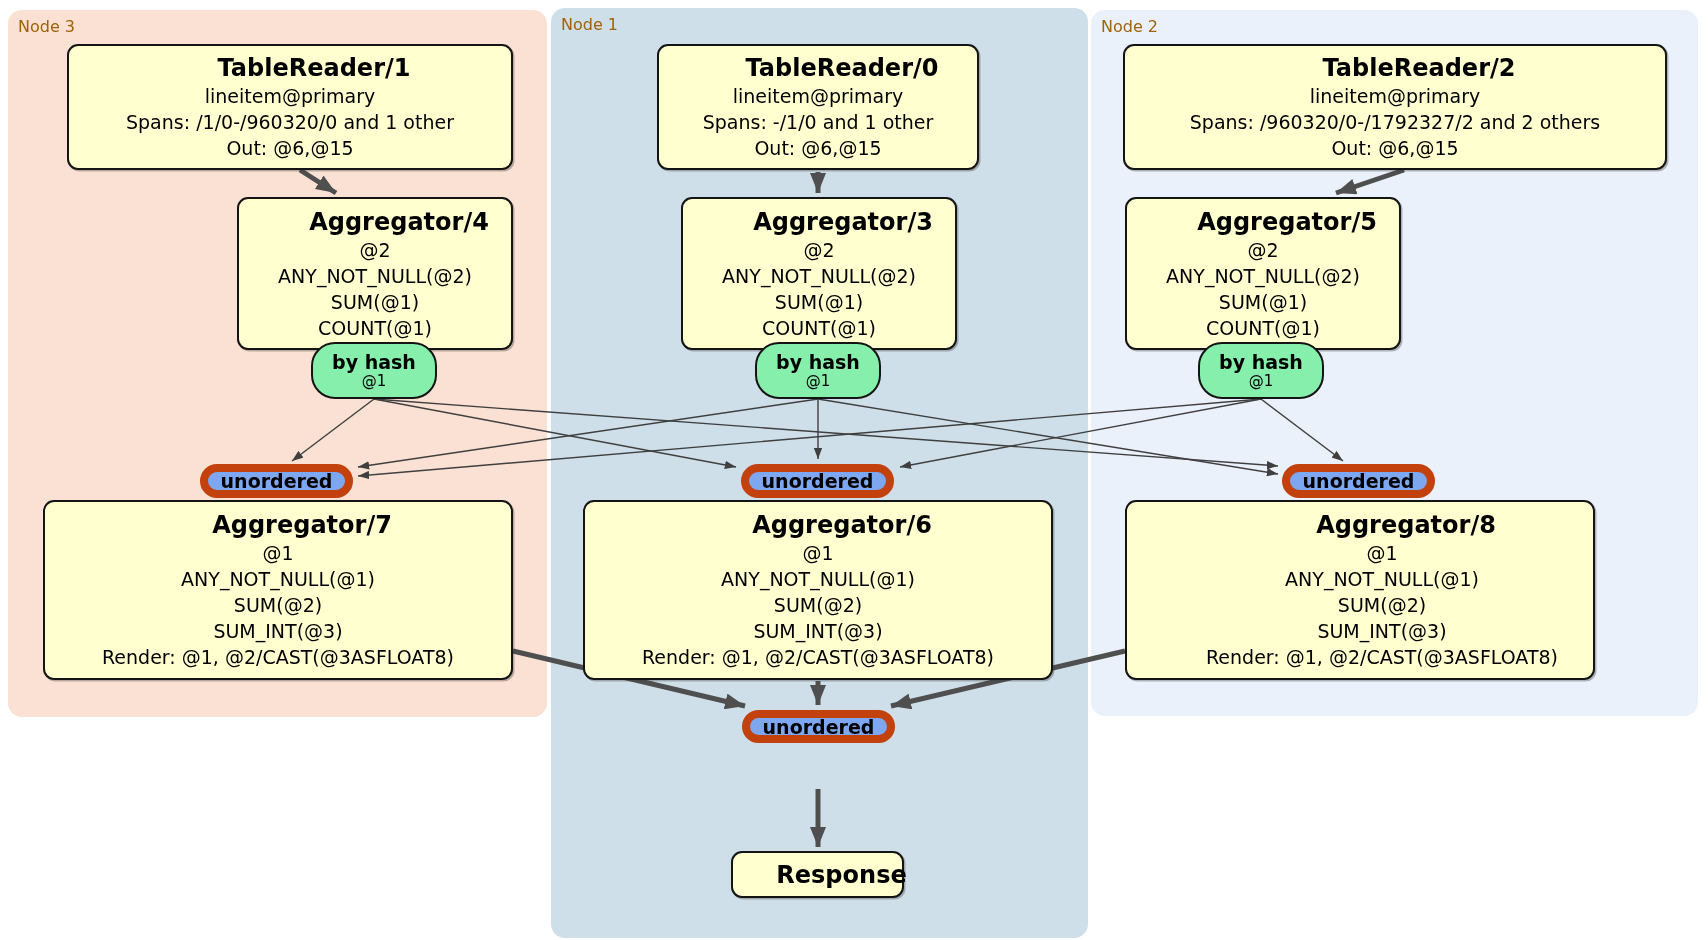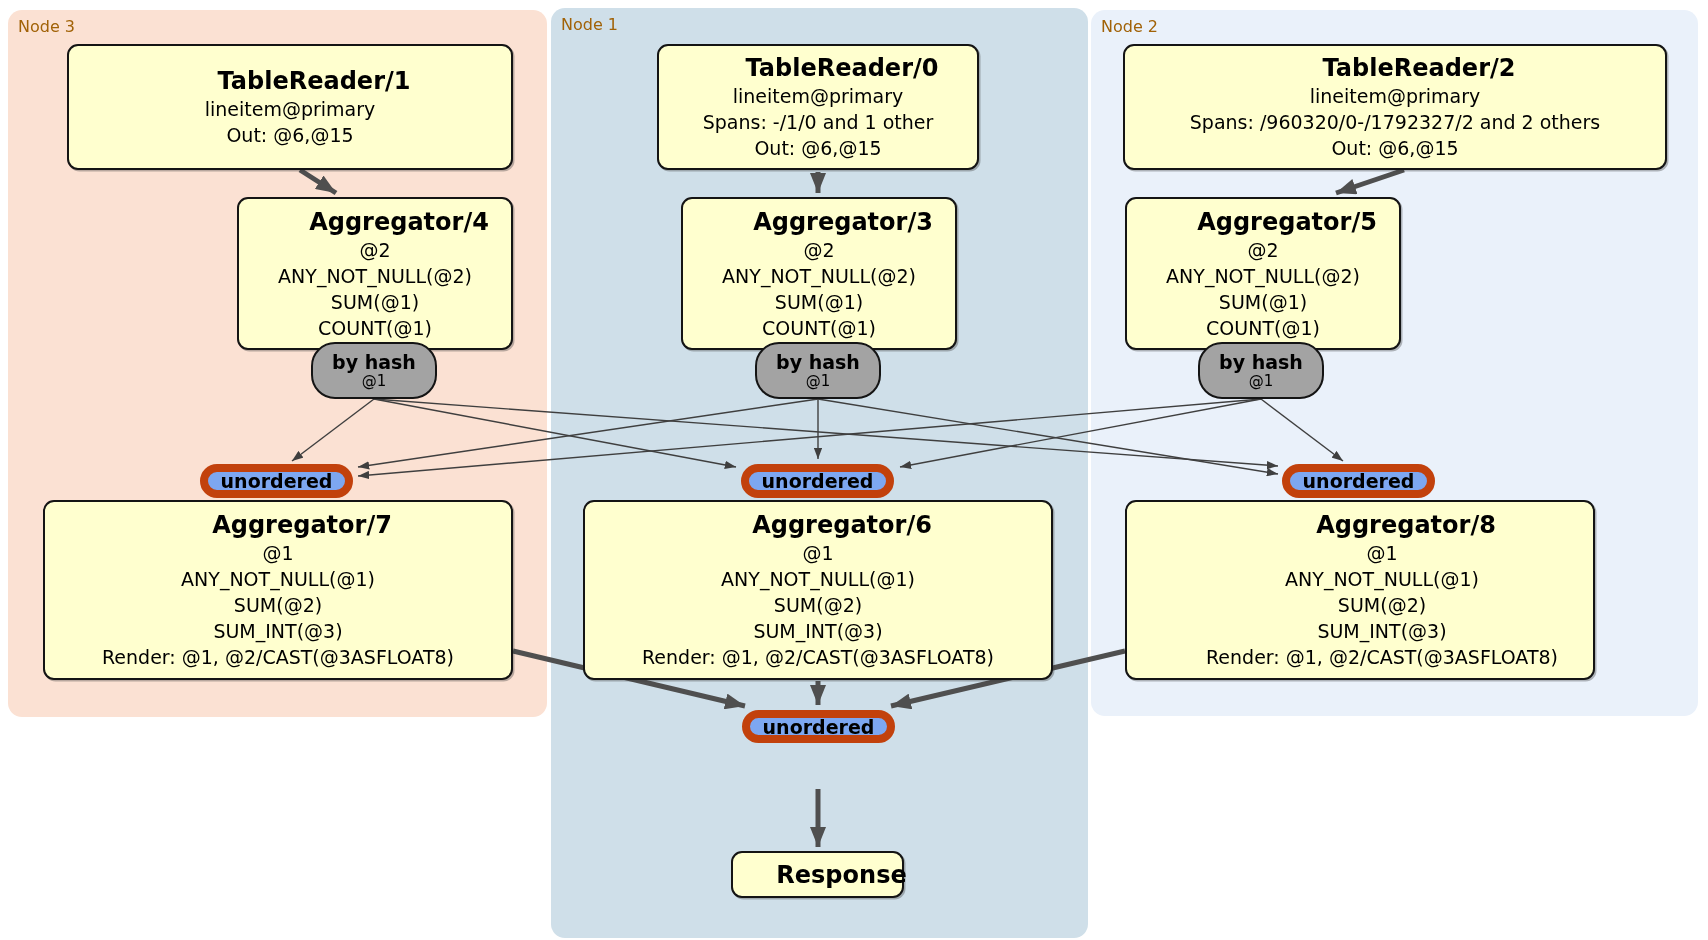--- a/index.html
+++ b/index.html
@@ -11,21 +11,21 @@
   .group-label{position:absolute;top:7px;left:10px;font-size:16px;color:#a16207;z-index:2;}
   #edges{position:absolute;left:0;top:0;z-index:2;}
   .pbox{
     position:absolute;background:#ffffcf;border:2px solid #141414;border-radius:11px;
     box-sizing:border-box;display:flex;flex-direction:column;align-items:center;justify-content:center;
     text-align:center;z-index:3;box-shadow:1.5px 1.5px 0 rgba(60,60,60,0.35);
   }
   .ptitle{font-weight:bold;font-size:24px;line-height:30px;white-space:nowrap;margin-left:48px;}
   .pline{font-size:19px;line-height:26px;white-space:nowrap;}
   .router{
-    position:absolute;background:#a3a3a3;border:2px solid #141414;border-radius:24px;
+    position:absolute;background:#86efac;border:2px solid #141414;border-radius:24px;
     box-sizing:border-box;display:flex;flex-direction:column;align-items:center;justify-content:center;
     z-index:4;text-align:center;
   }
   .router-label{font-weight:bold;font-size:19px;line-height:22px;}
   .router-key{font-size:15px;line-height:17px;}
   .sync{
     position:absolute;background:#7da7f1;border:8px solid #c2410c;border-radius:18px;
     box-sizing:border-box;display:flex;align-items:center;justify-content:center;
     font-weight:bold;font-size:19px;z-index:4;white-space:nowrap;
   }
@@ -70,20 +70,21 @@
     <line x1="818" y1="399" x2="818" y2="459" stroke="#3f3f3f" stroke-width="1.4" marker-end="url(#arrow-thin)"></line>
     <line x1="818" y1="399" x2="1278" y2="474" stroke="#3f3f3f" stroke-width="1.4" marker-end="url(#arrow-thin)"></line>
     <line x1="1261" y1="399" x2="358" y2="476" stroke="#3f3f3f" stroke-width="1.4" marker-end="url(#arrow-thin)"></line>
     <line x1="1261" y1="399" x2="900" y2="467" stroke="#3f3f3f" stroke-width="1.4" marker-end="url(#arrow-thin)"></line>
     <line x1="1261" y1="399" x2="1343" y2="461" stroke="#3f3f3f" stroke-width="1.4" marker-end="url(#arrow-thin)"></line>
   </svg>
 
   <div class="pbox" style="left:67px;top:44px;width:446px;height:126px;">
     <div class="ptitle">TableReader/1</div>
     <div class="pline">lineitem@primary</div>
+    <div class="pline">Spans: /1/0-/960320/0 and 1 other</div>
     <div class="pline">Out: @6,@15</div>
   </div>
   <div class="pbox" style="left:657px;top:44px;width:322px;height:126px;">
     <div class="ptitle">TableReader/0</div>
     <div class="pline">lineitem@primary</div>
     <div class="pline">Spans: -/1/0 and 1 other</div>
     <div class="pline">Out: @6,@15</div>
   </div>
   <div class="pbox" style="left:1123px;top:44px;width:544px;height:126px;">
     <div class="ptitle">TableReader/2</div>

